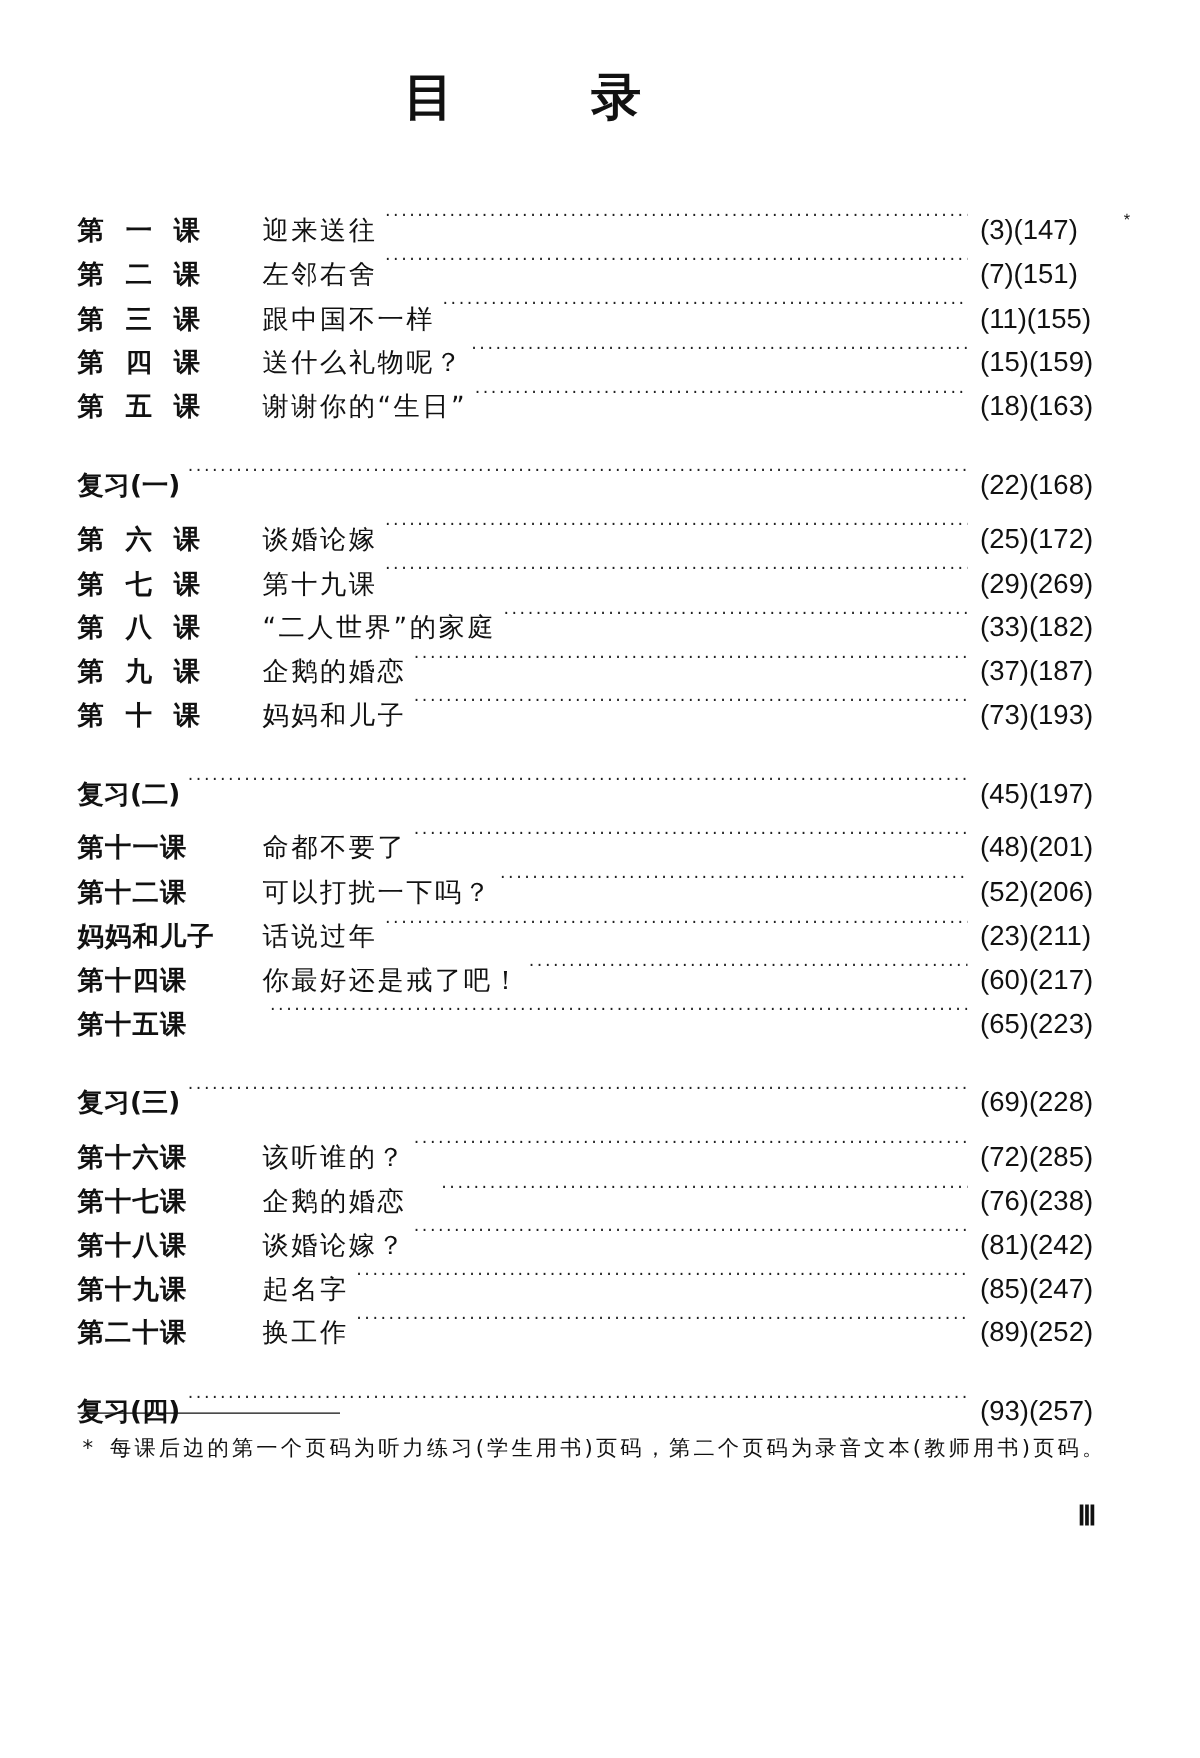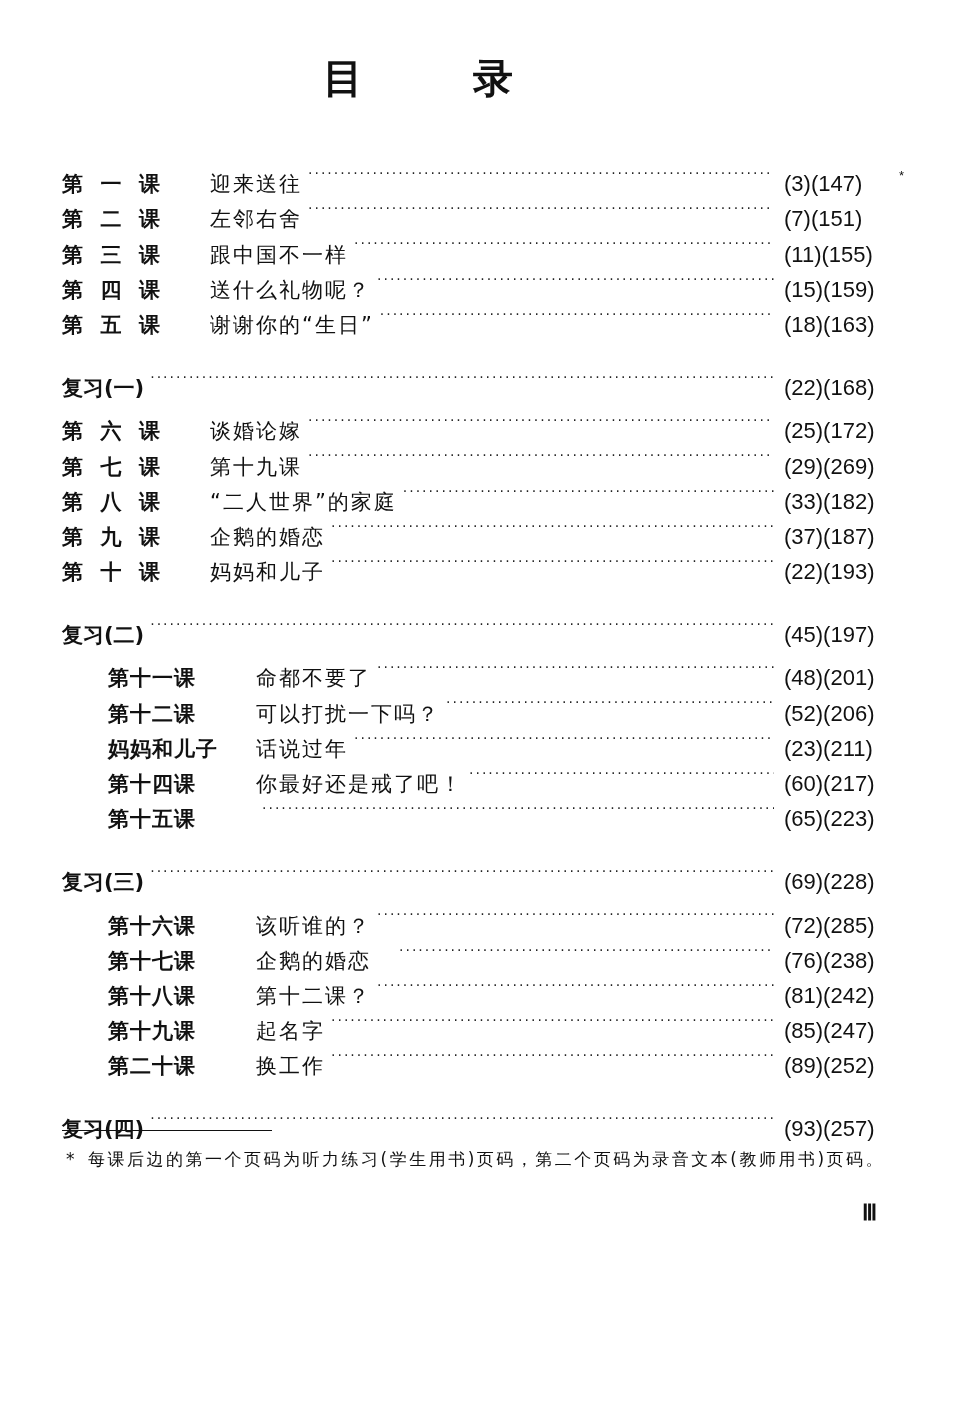--- a/index.html
+++ b/index.html
@@ -52,21 +52,20 @@
       flex: 0 0 148px;
       font-weight: bold;
       display: flex;
       justify-content: space-between;
       padding-right: 50px;
       box-sizing: border-box;
     }
     .lesson-no.dense {
       justify-content: flex-start;
       letter-spacing: 1px;
-      margin-left: 46px;
     }
     .lesson-title {
       flex: 0 0 auto;
       letter-spacing: 2px;
     }
     .review-label {
       flex: 0 0 auto;
       font-weight: bold;
       margin-top: 39px;
     }
@@ -240,21 +239,21 @@
       <span class="pages">(37)(187)</span>
     </div>
     <div class="toc-row">
       <span class="lesson-no">
           <span>第</span>
           <span>十</span>
           <span>课</span>
         </span>
       <span class="lesson-title">妈妈和儿子</span>
       <span class="leader"></span>
-      <span class="pages">(22)(193)</span>
+      <span class="pages">(73)(193)</span>
     </div>
     <div class="toc-row">
       <span class="review-label">复习(二)</span>
       <span class="leader"></span>
       <span class="pages">(45)(197)</span>
     </div>
   </div>
 
   <div class="toc-group">
     <div class="toc-row">
@@ -301,21 +300,21 @@
       <span class="pages">(72)(285)</span>
     </div>
     <div class="toc-row">
       <span class="lesson-no dense">第十七课</span>
       <span class="lesson-title">企鹅的婚恋</span>
       <span class="leader" style="margin-left:28px"></span>
       <span class="pages">(76)(238)</span>
     </div>
     <div class="toc-row">
       <span class="lesson-no dense">第十八课</span>
-      <span class="lesson-title">第十二课？</span>
+      <span class="lesson-title">谈婚论嫁？</span>
       <span class="leader"></span>
       <span class="pages">(81)(242)</span>
     </div>
     <div class="toc-row">
       <span class="lesson-no dense">第十九课</span>
       <span class="lesson-title">起名字</span>
       <span class="leader"></span>
       <span class="pages">(85)(247)</span>
     </div>
     <div class="toc-row">

